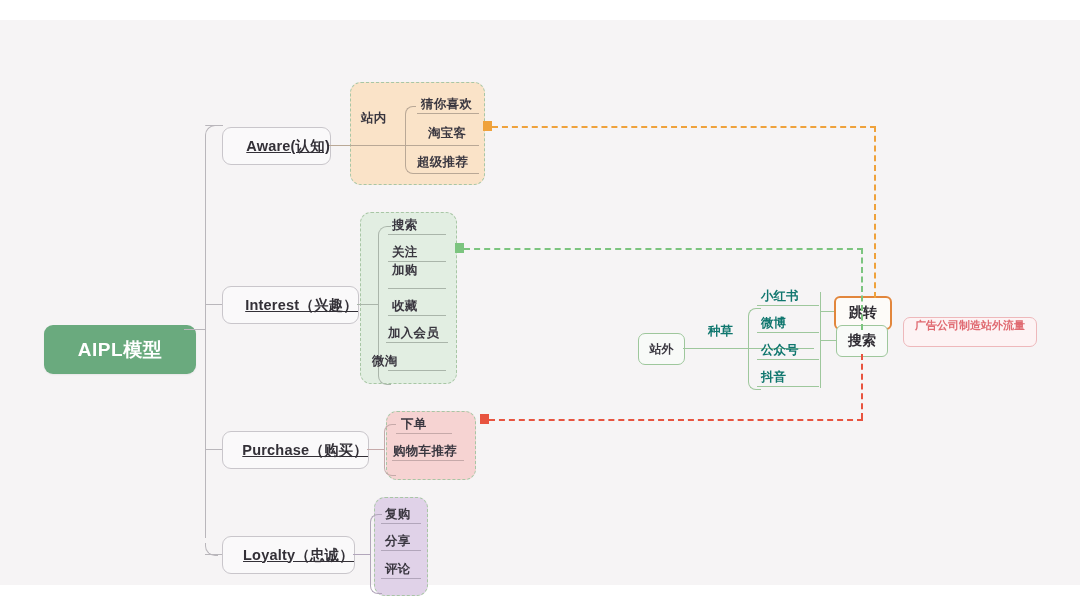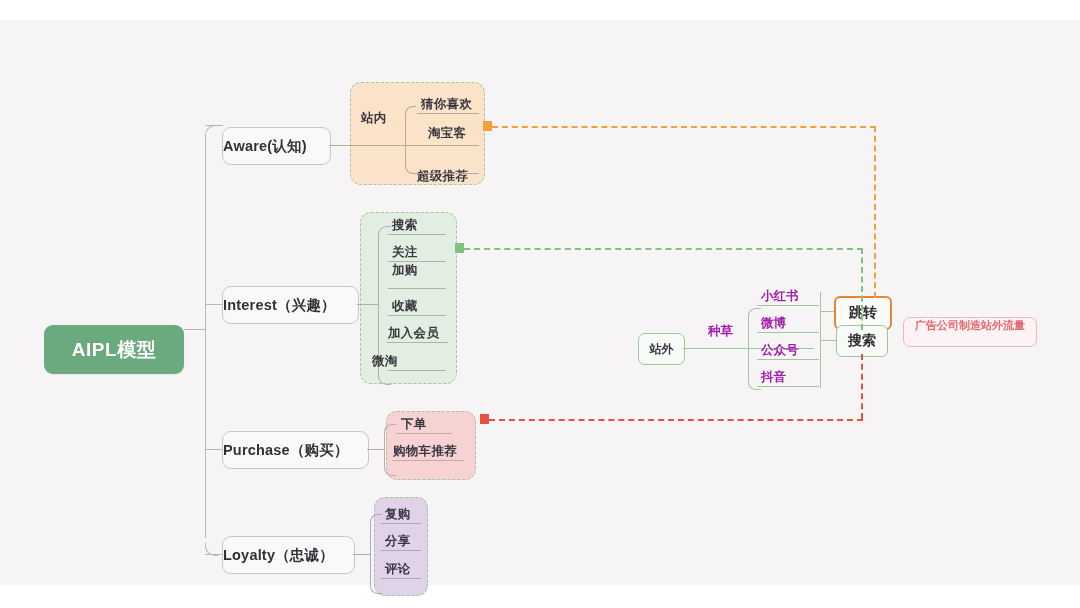--- a/index.html
+++ b/index.html
@@ -11,32 +11,33 @@
     overflow:hidden;
   }
   #canvas{
     position:absolute;left:0;top:20px;
     width:1080px;height:565px;
     background:#f6f4f5;
   }
   .abs{position:absolute;}
   
   #root-node{
-    left:44px;top:305px;width:140px;height:49px;
+    left:44px;top:305px;width:152px;height:49px;
     background:#6aaa7e;border-radius:9px;
     display:flex;align-items:center;justify-content:center;
     color:#ffffff;font-size:19px;font-weight:600;letter-spacing:.5px;
     box-shadow:0 1px 2px rgba(0,0,0,.06);
   }
   
   .l1{
     background:#faf9fa;border:1.3px solid #c9c6cb;border-radius:9px;
-    display:flex;align-items:center;justify-content:flex-start;
+    display:flex;align-items:center;justify-content:flex-end;
     color:#333037;font-size:14.5px;font-weight:700;letter-spacing:.2px;
     height:36px;
+    text-decoration:underline;
   }
   #n-aware   {left:222px;top:107px;width:107px;}
   #n-interest{left:222px;top:266px;width:135px;}
   #n-purchase{left:222px;top:411px;width:145px;}
   #n-loyalty {left:222px;top:516px;width:131px;}
   
   .ln{background:#b9b6bb;}
   .lnH{height:1.3px;}
   .lnV{width:1.3px;}
   
@@ -55,21 +56,21 @@
   #box-zhanwai{
     left:638px;top:313px;width:45px;height:30px;
     border:1.3px solid #9ec79c;border-radius:7px;background:#f8faf8;
     display:flex;align-items:center;justify-content:center;
     color:#3a3740;font-size:12px;font-weight:700;
   }
   .gln{background:#9ec79c;}
   .glnH{height:1.2px;}
   .glnV{width:1.2px;}
   .gleaf{
-    position:absolute;color:#a21caf;font-size:12.5px;font-weight:700;white-space:nowrap;
+    position:absolute;color:#0f766e;font-size:12.5px;font-weight:700;white-space:nowrap;
   }
   #box-tiaozhuan{
     left:834px;top:276px;width:54px;height:30px;
     border:2px solid #e2863c;border-radius:6px;background:#fdfbf8;
     display:flex;align-items:center;justify-content:center;
     color:#2f2c33;font-size:14px;font-weight:700;
   }
   #box-sousuo{
     left:836px;top:305px;width:50px;height:30px;
     border:1.3px solid #9ec79c;border-radius:6px;background:#f8faf8;
@@ -127,21 +128,21 @@
   <div class="abs panel" id="panel-aware"></div>
 
   <div class="abs ln lnH" style="left:329px;top:125px;width:130px;background:#b9a896;"></div>
   <span class="leaf" style="left:361px;top:90px;">站内</span>
 
   <div class="abs" style="left:405px;top:86px;width:10px;height:66px;border-left:1.3px solid #b9a896;border-top:1.3px solid #b9a896;border-bottom:1.3px solid #b9a896;border-radius:8px 0 0 8px;"></div>
   <span class="leaf" style="left:421px;top:76px;">猜你喜欢</span>
   <div class="leafline abs" style="left:417px;top:93px;width:62px;background:#b9a896;"></div>
   <span class="leaf" style="left:428px;top:105px;">淘宝客</span>
   <div class="leafline abs" style="left:417px;top:125px;width:62px;background:#b9a896;"></div>
-  <span class="leaf" style="left:417px;top:148px;">超级推荐</span>
+  <span class="leaf" style="left:417px;top:134px;">超级推荐</span>
   <div class="leafline abs" style="left:414px;top:153px;width:65px;background:#b9a896;"></div>
 
   <div class="abs panel" id="panel-interest"></div>
   <div class="abs ln lnH" style="left:357px;top:284px;width:22px;background:#aab5aa;"></div>
   <div class="abs" style="left:378px;top:206px;width:12px;height:157px;border-left:1.3px solid #aab5aa;border-top:1.3px solid #aab5aa;border-bottom:1.3px solid #aab5aa;border-radius:9px 0 0 9px;"></div>
   <span class="leaf" style="left:392px;top:197px;">搜索</span>
   <div class="leafline abs" style="left:388px;top:214px;width:58px;background:#aab5aa;"></div>
   <span class="leaf" style="left:392px;top:224px;">关注</span>
   <div class="leafline abs" style="left:388px;top:241px;width:58px;background:#aab5aa;"></div>
   <span class="leaf" style="left:392px;top:242px;">加购</span>

